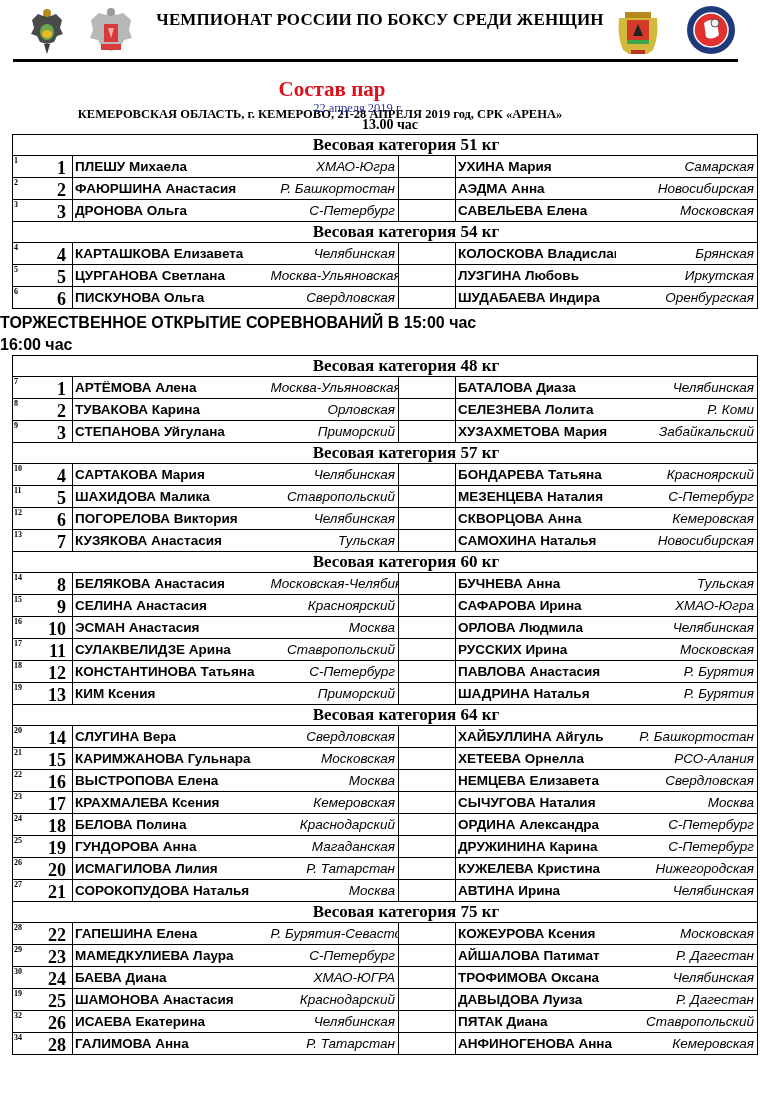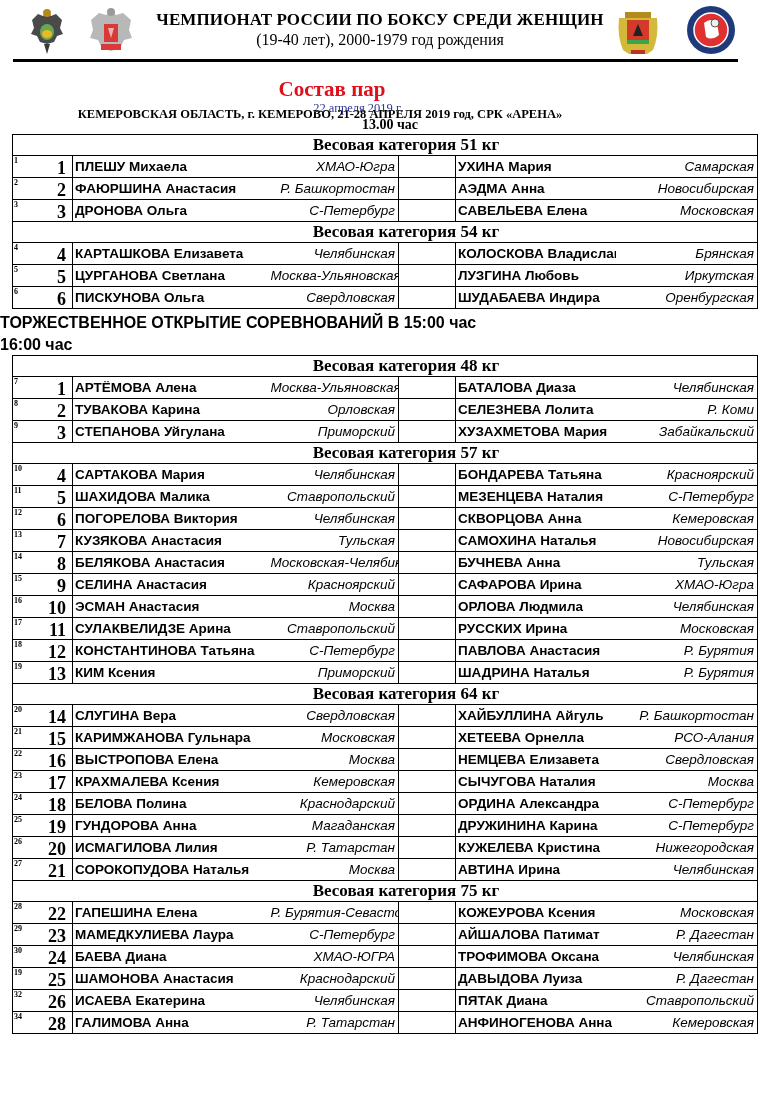--- a/index.html
+++ b/index.html
@@ -48,21 +48,20 @@
     <svg width="46" height="52" viewBox="0 0 46 52">
       <path d="M23 5 L18 9 L11 7 L3 14 L5 24 L2 32 L10 34 L14 42 L23 45 L32 42 L36 34 L44 32 L41 24 L43 14 L35 7 L28 9 Z" fill="#b8b8b8"></path>
       <circle cx="23" cy="6" r="4" fill="#9a9a9a"></circle>
       <rect x="16" y="18" width="14" height="18" fill="#d83a3a"></rect>
       <rect x="13" y="38" width="20" height="6" fill="#d83a3a"></rect>
       <path d="M20 22 L26 22 L23 32 Z" fill="#f0b0b0"></path>
     </svg>
   </div>
   <div class="title-block">
     <div class="title-main">ЧЕМПИОНАТ РОССИИ ПО БОКСУ СРЕДИ ЖЕНЩИН</div>
-    <div class="title-sub">(19-40 лет), 2000-1979 год рождения</div>
   </div>
   <div class="logo" style="left:615px;">
     <svg width="46" height="52" viewBox="0 0 46 52">
       <path d="M4 12 Q2 30 8 44 L14 48 L32 48 L38 44 Q44 30 42 12 Z" fill="#d4b83a"></path>
       <rect x="10" y="6" width="26" height="6" fill="#b58a1c"></rect>
       <path d="M12 14 L34 14 L34 34 Q23 42 12 34 Z" fill="#d43a2a"></path>
       <path d="M18 30 L23 18 L28 30 Z" fill="#222"></path>
       <rect x="12" y="34" width="22" height="4" fill="#3aa84a"></rect>
       <rect x="16" y="44" width="14" height="4" fill="#c03020"></rect>
     </svg>
@@ -222,20 +221,23 @@
           <td class="region">Кемеровская</td>
         </tr>
         <tr>
           <td class="numcell"><span class="seq">13</span><span class="bout">7</span></td>
           <td class="name">КУЗЯКОВА Анастасия</td>
           <td class="region">Тульская</td>
           <td class="gap"></td>
           <td class="name">САМОХИНА Наталья</td>
           <td class="region">Новосибирская</td>
         </tr>
+        <tr class="cat">
+          <td colspan="6">Весовая категория 60 кг</td>
+        </tr>
         <tr>
           <td class="numcell"><span class="seq">14</span><span class="bout">8</span></td>
           <td class="name">БЕЛЯКОВА Анастасия</td>
           <td class="region">Московская-Челябинская</td>
           <td class="gap"></td>
           <td class="name">БУЧНЕВА Анна</td>
           <td class="region">Тульская</td>
         </tr>
         <tr>
           <td class="numcell"><span class="seq">15</span><span class="bout">9</span></td>

